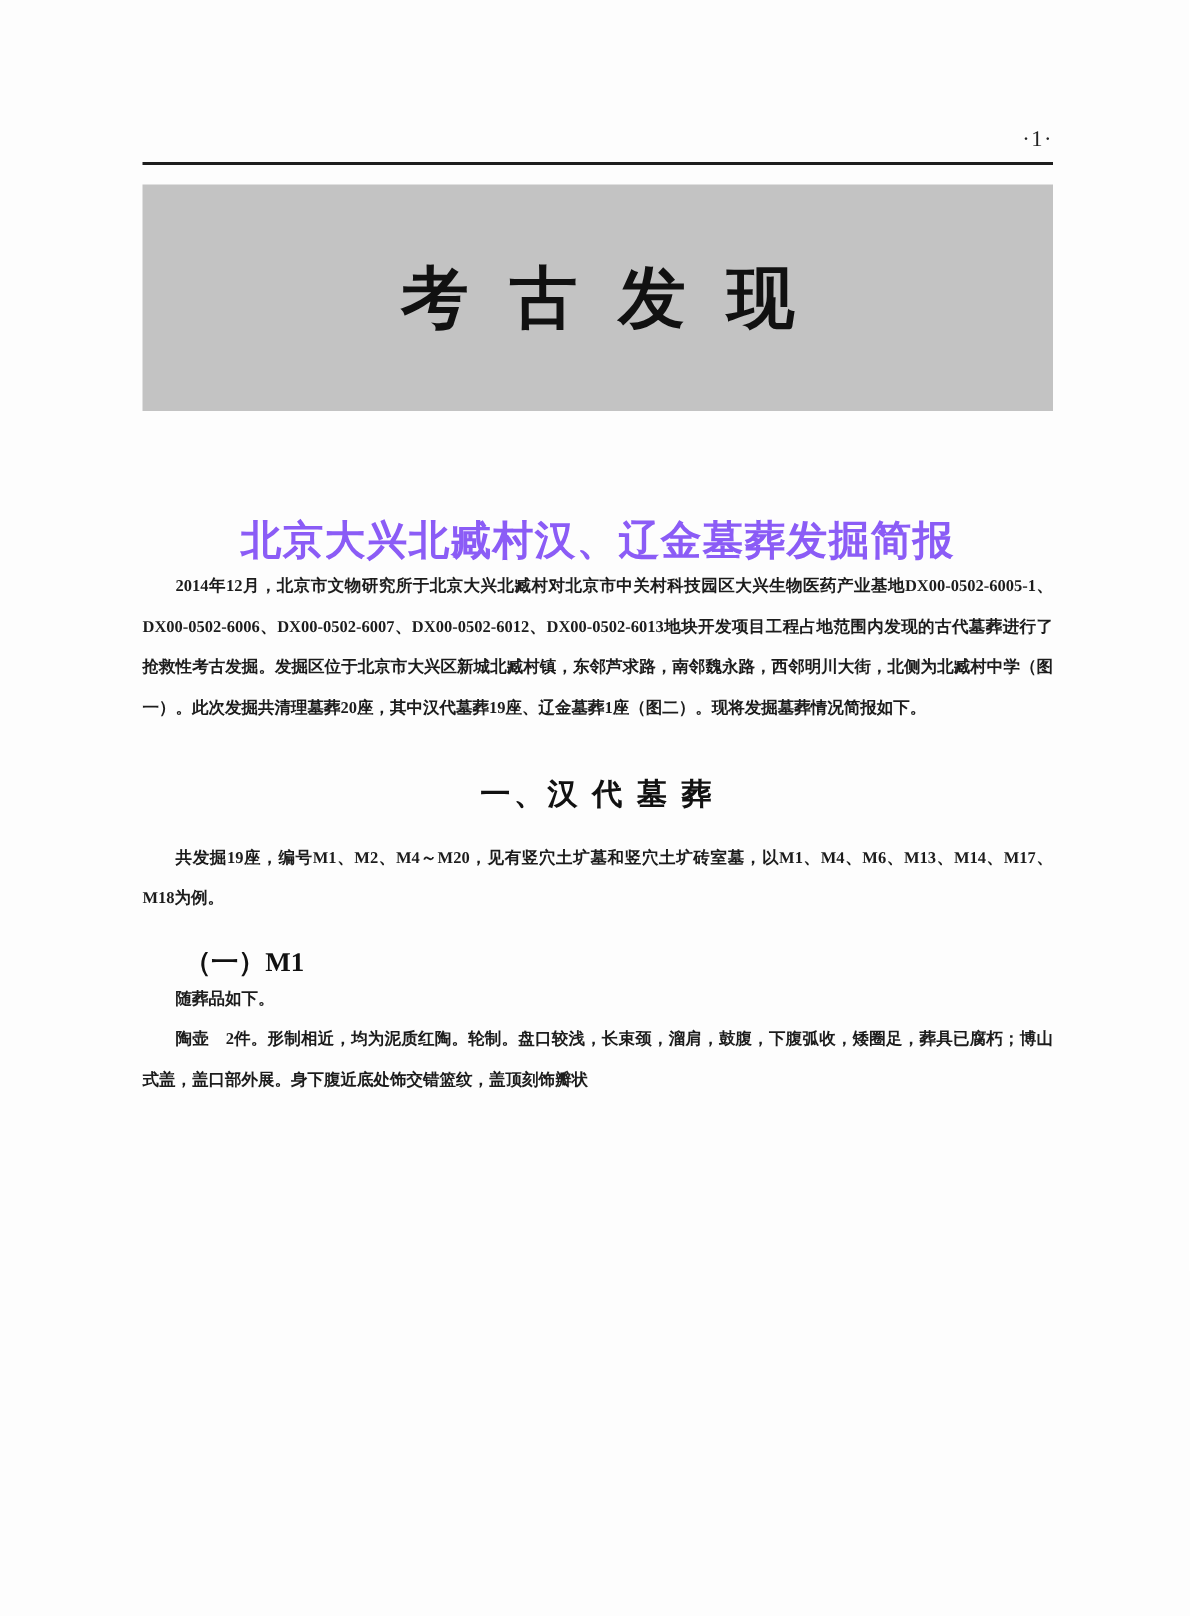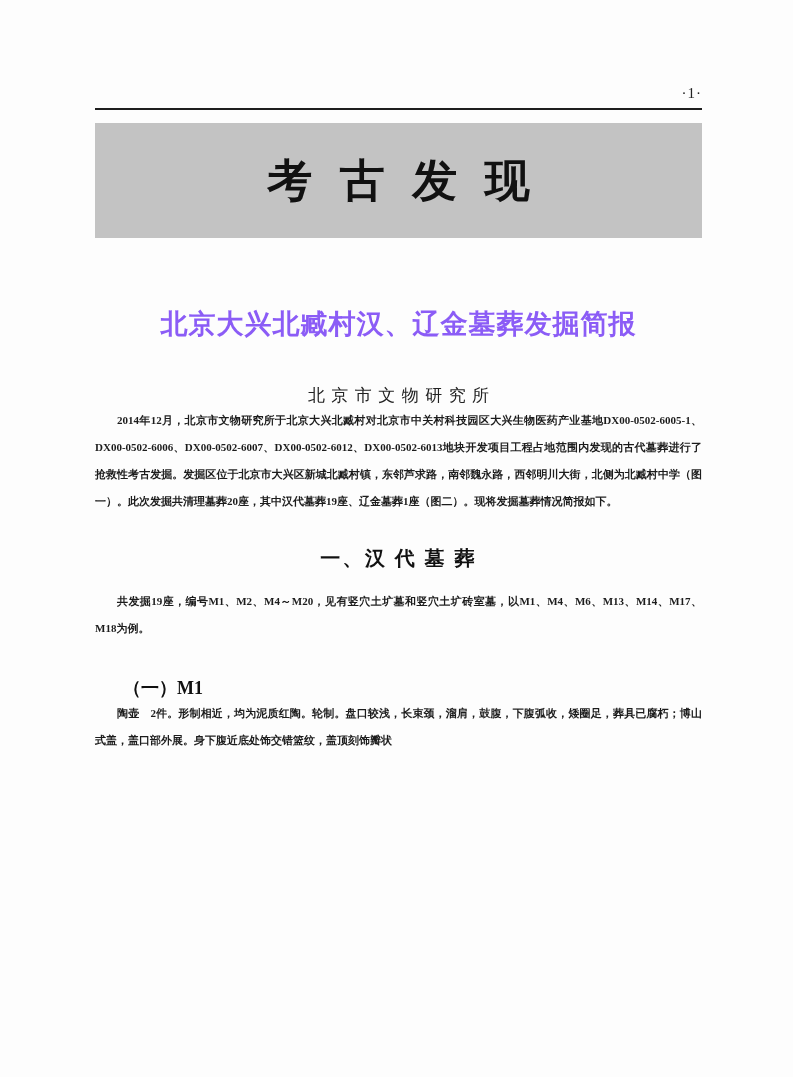--- a/index.html
+++ b/index.html
@@ -30,21 +30,21 @@
     letter-spacing: 1px;
     color: #222;
   }
   .header-rule {
     margin-top: 6px;
     border-bottom: 2px solid #1e1e1e;
     height: 0;
   }
   .banner {
     margin-top: 13px;
-    height: 115px;
+    height: 151px;
     background: #c3c3c3;
     display: flex;
     align-items: center;
     justify-content: center;
   }
   .banner-title {
     font-size: 45px;
     font-weight: bold;
     letter-spacing: 0.18em;
     text-indent: 0.18em;
@@ -79,21 +79,21 @@
   .section-heading {
     margin: 30px 0 16px 0;
     text-align: center;
     font-size: 20px;
     font-weight: bold;
     letter-spacing: 0.12em;
     color: #111;
   }
   .after-section { margin-top: 24px; }
   .subsection-heading {
-    margin: 34px 0 0 0;
+    margin: 16px 0 0 0;
     font-size: 18px;
     font-weight: bold;
     text-indent: 1.55em;
     color: #111;
   }
   .after-sub { margin-top: 30px; }
 </style>
 </head>
 <body>
 
@@ -103,28 +103,28 @@
     <div class="page-number">·1·</div>
 
     <div class="header-rule"></div>
 
     <div class="banner">
       <span class="banner-title">考 古 发 现</span>
     </div>
 
     <h1 class="article-title">北京大兴北臧村汉、辽金墓葬发掘简报</h1>
 
-    <div class="article-author">北京市文物研究所</div>
 
     <p class="body intro">2014年12月，北京市文物研究所于北京大兴北臧村对北京市中关村科技园区大兴生物医药产业基地DX00-0502-6005-1、DX00-0502-6006、DX00-0502-6007、DX00-0502-6012、DX00-0502-6013地块开发项目工程占地范围内发现的古代墓葬进行了抢救性考古发掘。发掘区位于北京市大兴区新城北臧村镇，东邻芦求路，南邻魏永路，西邻明川大街，北侧为北臧村中学（图一）。此次发掘共清理墓葬20座，其中汉代墓葬19座、辽金墓葬1座（图二）。现将发掘墓葬情况简报如下。</p>
 
     <h2 class="section-heading">一、汉 代 墓 葬</h2>
 
     <p class="body after-section">共发掘19座，编号M1、M2、M4～M20，见有竖穴土圹墓和竖穴土圹砖室墓，以M1、M4、M6、M13、M14、M17、M18为例。</p>
 
     <h3 class="subsection-heading">（一）M1</h3>
 
 
+    <p class="body">随葬品如下。</p>
 
     <p class="body">陶壶　2件。形制相近，均为泥质红陶。轮制。盘口较浅，长束颈，溜肩，鼓腹，下腹弧收，矮圈足，葬具已腐朽；博山式盖，盖口部外展。身下腹近底处饰交错篮纹，盖顶刻饰瓣状</p>
 
   </div>
 </div>
 
 </body></html>

